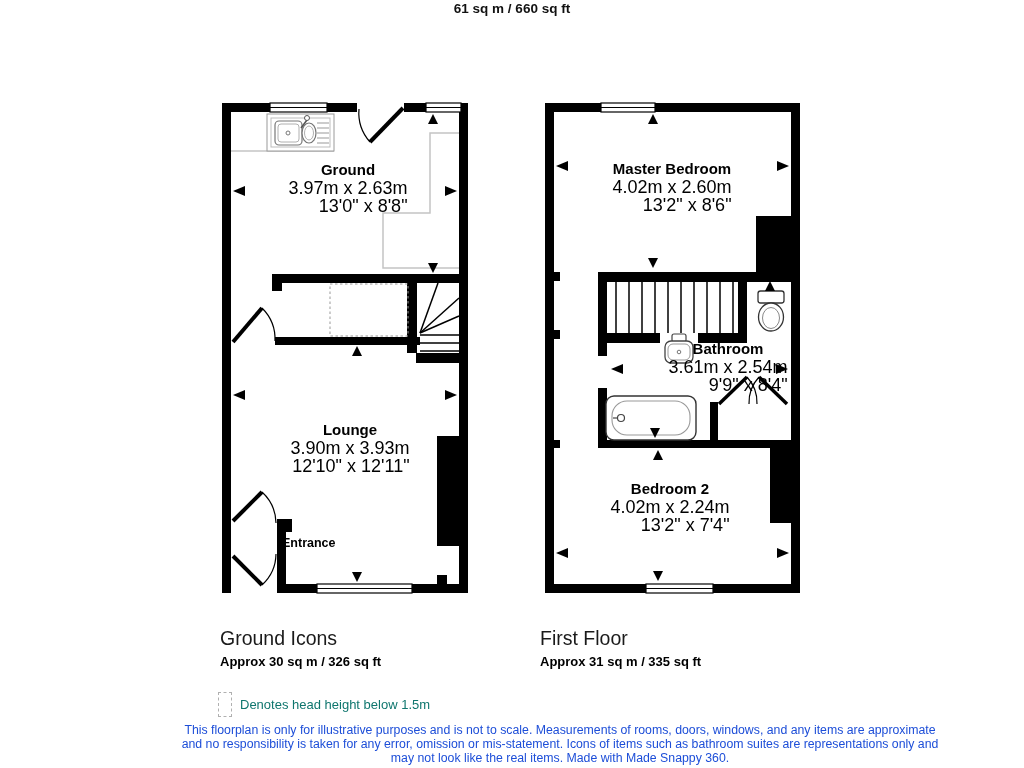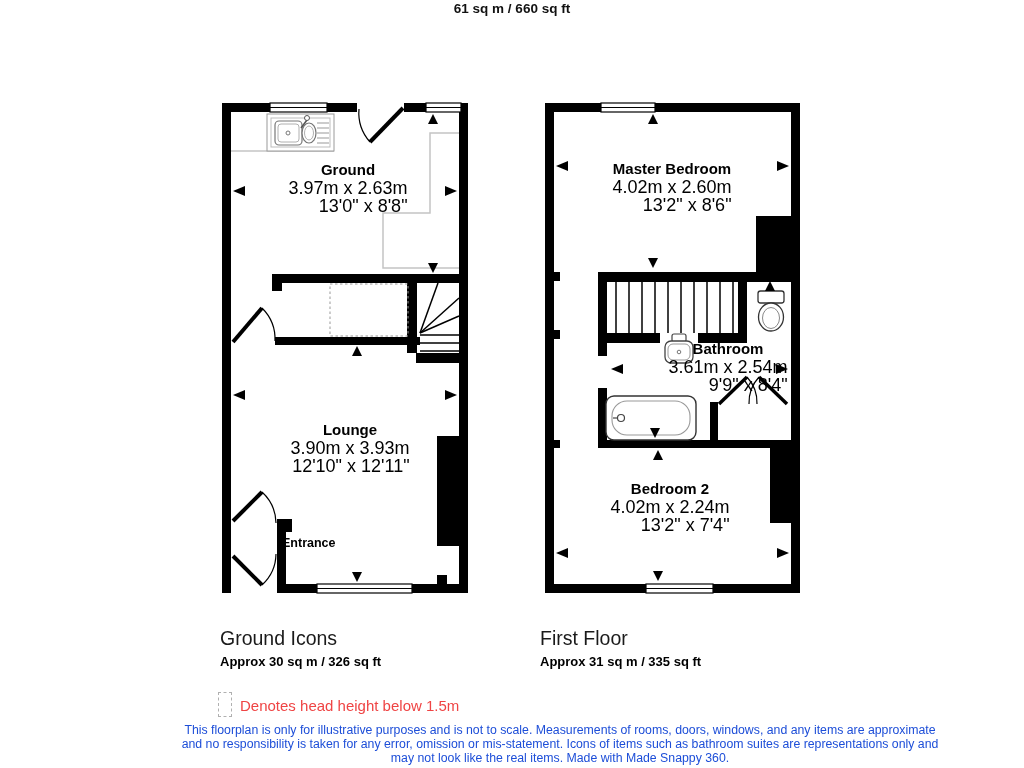--- a/index.html
+++ b/index.html
@@ -13,21 +13,21 @@
   .header-block{left:0;width:1024px;top:1px;text-align:center;
     font-size:13.5px;font-weight:bold;line-height:15.5px;color:#111;}
   .room-label{position:absolute;transform:translateX(-50%);text-align:center;white-space:nowrap;}
   .room-name{font-size:15px;font-weight:bold;line-height:18px;}
   .room-dim{font-size:18px;line-height:18px;text-align:right;}
   .entrance-label{position:absolute;font-size:12.5px;font-weight:bold;white-space:nowrap;padding-left:48px;}
   .floor-title{position:absolute;font-size:19.5px;color:#1a1a1a;white-space:nowrap;}
   .floor-area{position:absolute;font-size:13px;font-weight:bold;white-space:nowrap;}
   .legend-box{position:absolute;left:218px;top:692px;width:12px;height:23px;
     border:1.5px dashed #b0b0b0;background:#fff;}
-  .legend-label{position:absolute;left:240px;top:697px;font-size:15px;color:#ef4444;white-space:nowrap;}
+  .legend-label{position:absolute;left:240px;top:697px;font-size:13px;color:#0f766e;white-space:nowrap;}
   .footer{position:absolute;left:0;top:723px;width:1024px;text-align:center;
     font-size:12.3px;line-height:14.2px;color:#1d4ed8;margin-left:48px;}
 </style>
 </head>
 <body>
 
 <svg width="1024" height="768" viewBox="0 0 1024 768">
 
   <g>
 

